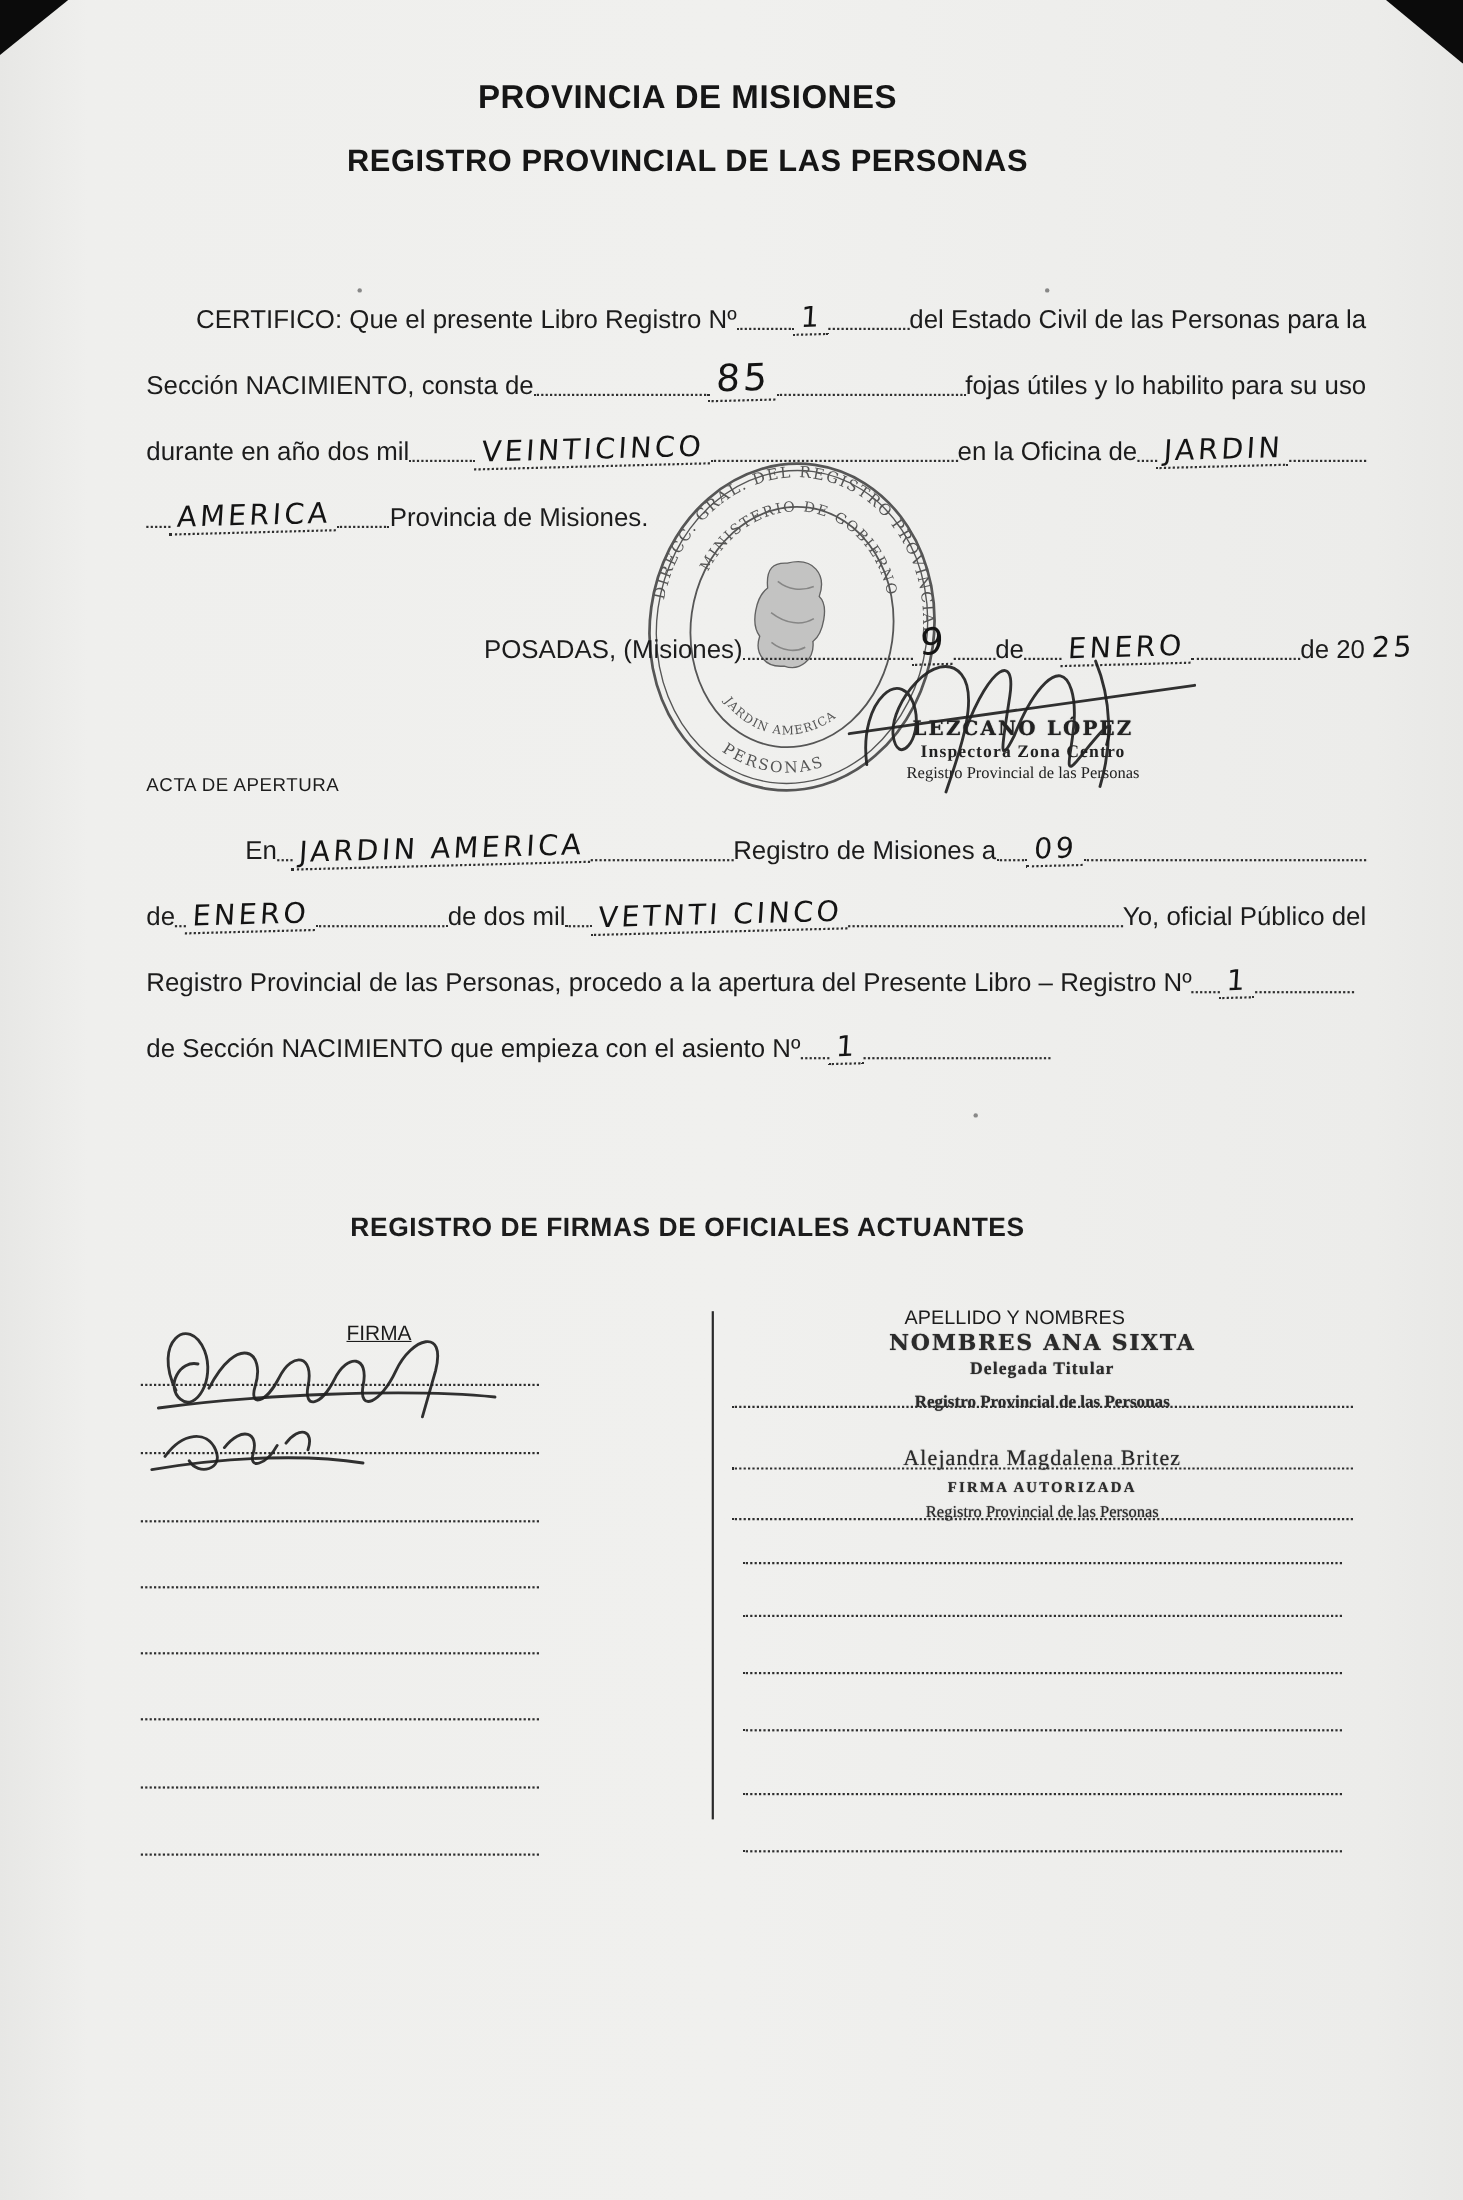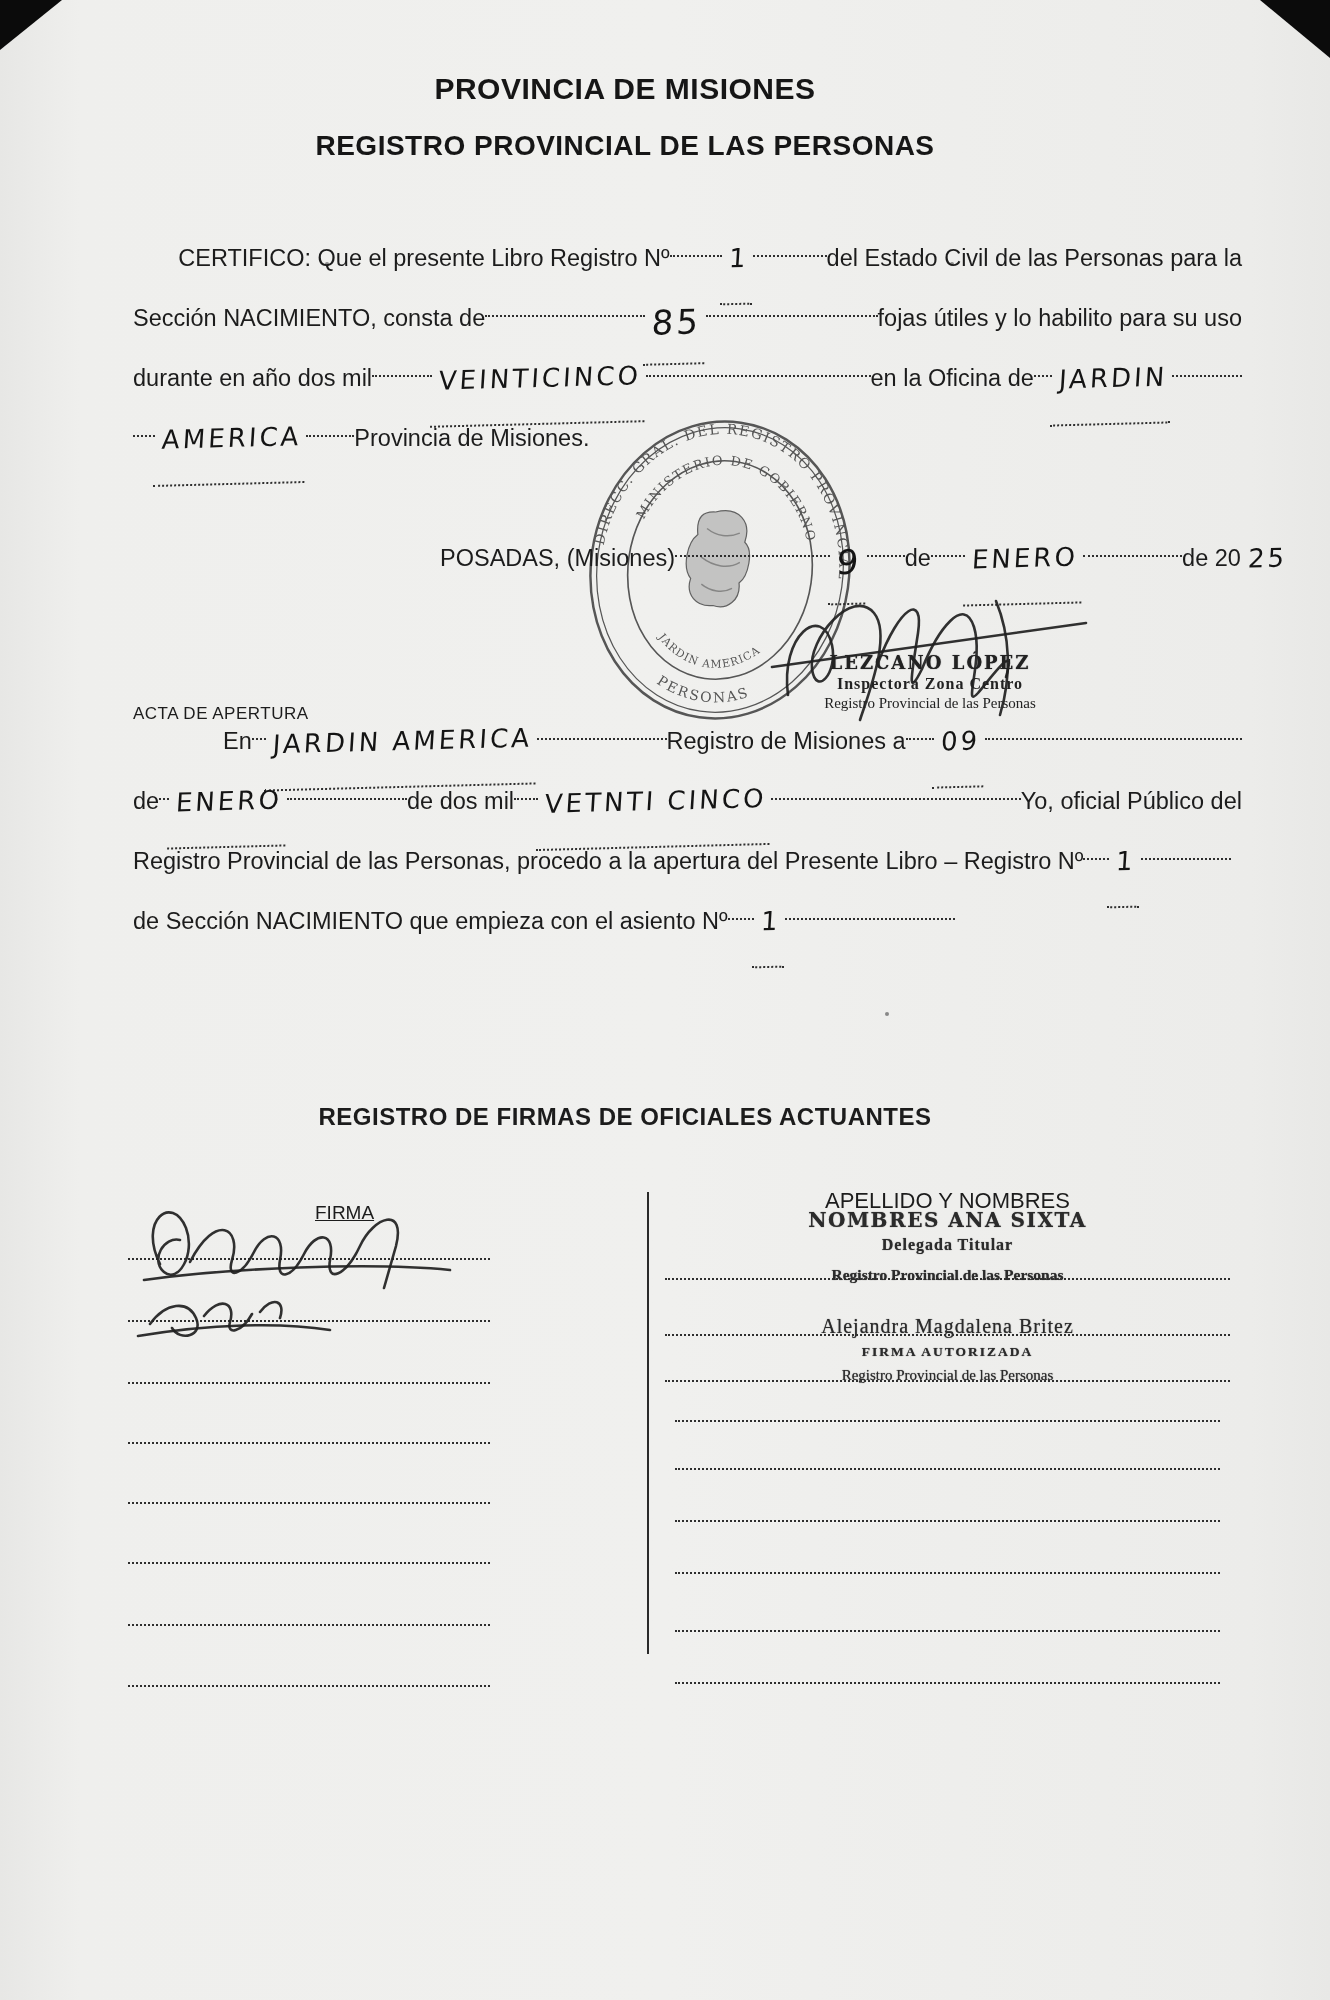--- a/index.html
+++ b/index.html
@@ -16,21 +16,21 @@
   .corner{position:absolute;background:#0b0b0b;}
   .corner.tl{left:0;top:0;width:62px;height:50px;clip-path:polygon(0 0,100% 0,0 100%);}
   .corner.tr{right:0;top:0;width:70px;height:58px;clip-path:polygon(0 0,100% 0,100% 100%);}
   .speck{position:absolute;width:4px;height:4px;border-radius:50%;background:#6e6e6e;opacity:.8;}
 
   .title{position:absolute;left:0;width:1250px;text-align:center;font-weight:bold;letter-spacing:.5px;color:#161616;}
   .title.t1{top:72px;font-size:30px;}
   .title.t2{top:130px;font-size:28px;}
 
   .block{position:absolute;left:133px;right:88px;}
-  .fline{display:flex;height:60px;font-size:23.5px;white-space:nowrap;}
+  .fline{display:flex;align-items:flex-end;height:60px;font-size:23.5px;white-space:nowrap;}
   .fline .lbl{padding-bottom:1px;}
   .d{border-bottom:2.4px dotted #2e2e2e;height:10px;margin-bottom:5px;}
   .d.grow{flex:1 1 auto;}
   .hand{
     font-family:"DejaVu Sans",sans-serif;
     font-size:26px;letter-spacing:3px;color:#141414;
     transform:skewX(-5deg) rotate(-1.5deg);
     border-bottom:2.4px dotted #2e2e2e;
     margin-bottom:0;padding:0 6px 0 6px;line-height:1.05;
   }
@@ -50,21 +50,21 @@
   .inspector .og{font-family:"Liberation Serif",serif;font-size:15px;margin-top:2px;}
 
   .acta-head{position:absolute;left:133px;top:704px;font-size:17px;letter-spacing:.5px;}
 
   
   .firmas-head{position:absolute;left:0;top:1103px;width:1250px;text-align:center;font-size:24px;font-weight:bold;letter-spacing:.5px;}
   .ftable{position:absolute;left:120px;top:1180px;width:1110px;height:530px;}
   .fdivider{position:absolute;left:527px;top:12px;width:2px;height:462px;background:#2a2a2a;}
   .fcol-label{position:absolute;font-size:19px;color:#1c1c1c;}
   .lbl-firma{left:195px;top:22px;text-decoration:underline;}
-  .lbl-nombres{left:545px;top:8px;width:565px;text-align:center;font-size:22px;}
+  .lbl-nombres{left:520px;top:8px;width:565px;text-align:center;font-size:18px;}
   .lrow{position:absolute;left:8px;width:362px;border-bottom:2.4px dotted #2e2e2e;height:0;}
   .rrow{position:absolute;left:555px;width:545px;border-bottom:2.4px dotted #2e2e2e;height:0;}
   .stamped{font-family:"Liberation Serif",serif;color:#2b2b2b;text-shadow:0 0 1px #555;text-align:center;}
   .off1{position:absolute;left:545px;top:28px;width:565px;}
   .off1 .nm{font-family:"DejaVu Serif",serif;font-weight:bold;font-size:20px;letter-spacing:1.5px;text-align:center;}
   .off1 .rl{font-weight:bold;font-size:16px;letter-spacing:1px;margin-top:4px;}
   .orgline{position:relative;border-bottom:2.4px dotted #2e2e2e;margin-top:2px;height:22px;}
   .orgline .ov{position:absolute;left:0;right:0;bottom:-6px;font-size:15.5px;font-weight:bold;}
   .off2{position:absolute;left:545px;top:128px;width:565px;}
   .off2 .nmline{position:relative;border-bottom:2.4px dotted #2e2e2e;height:26px;}

